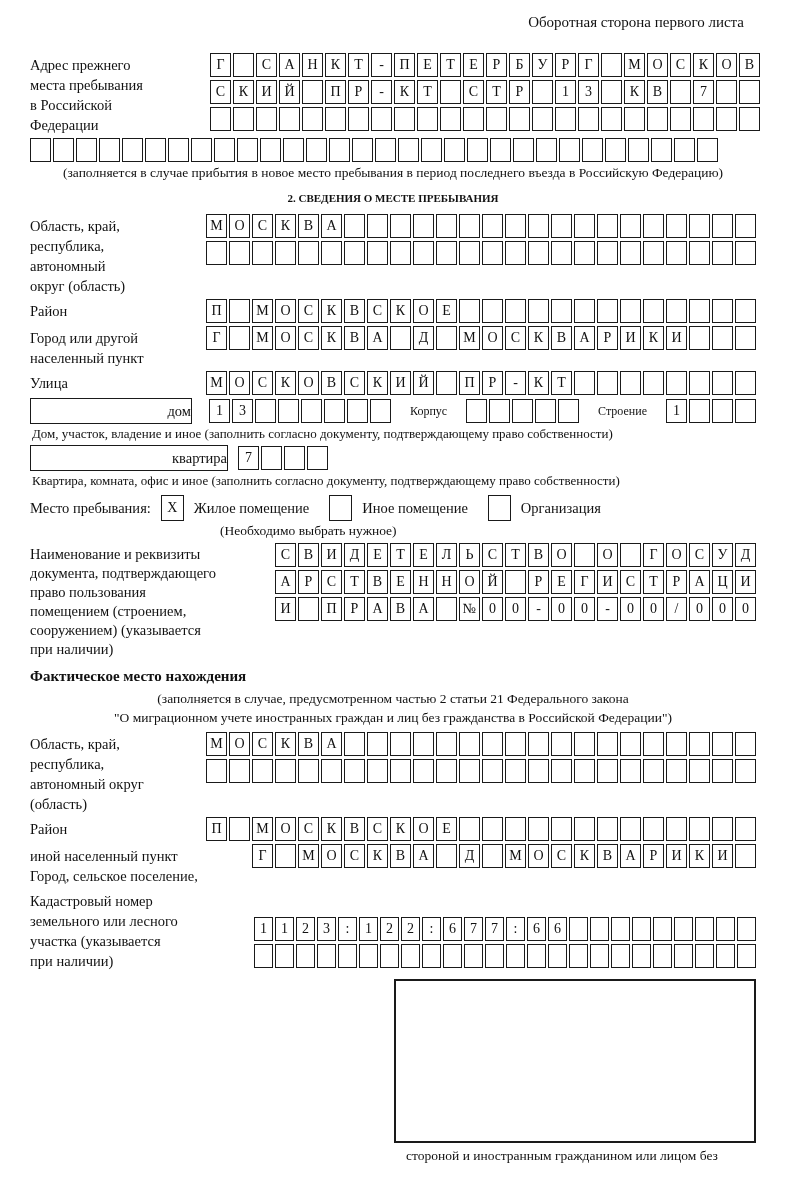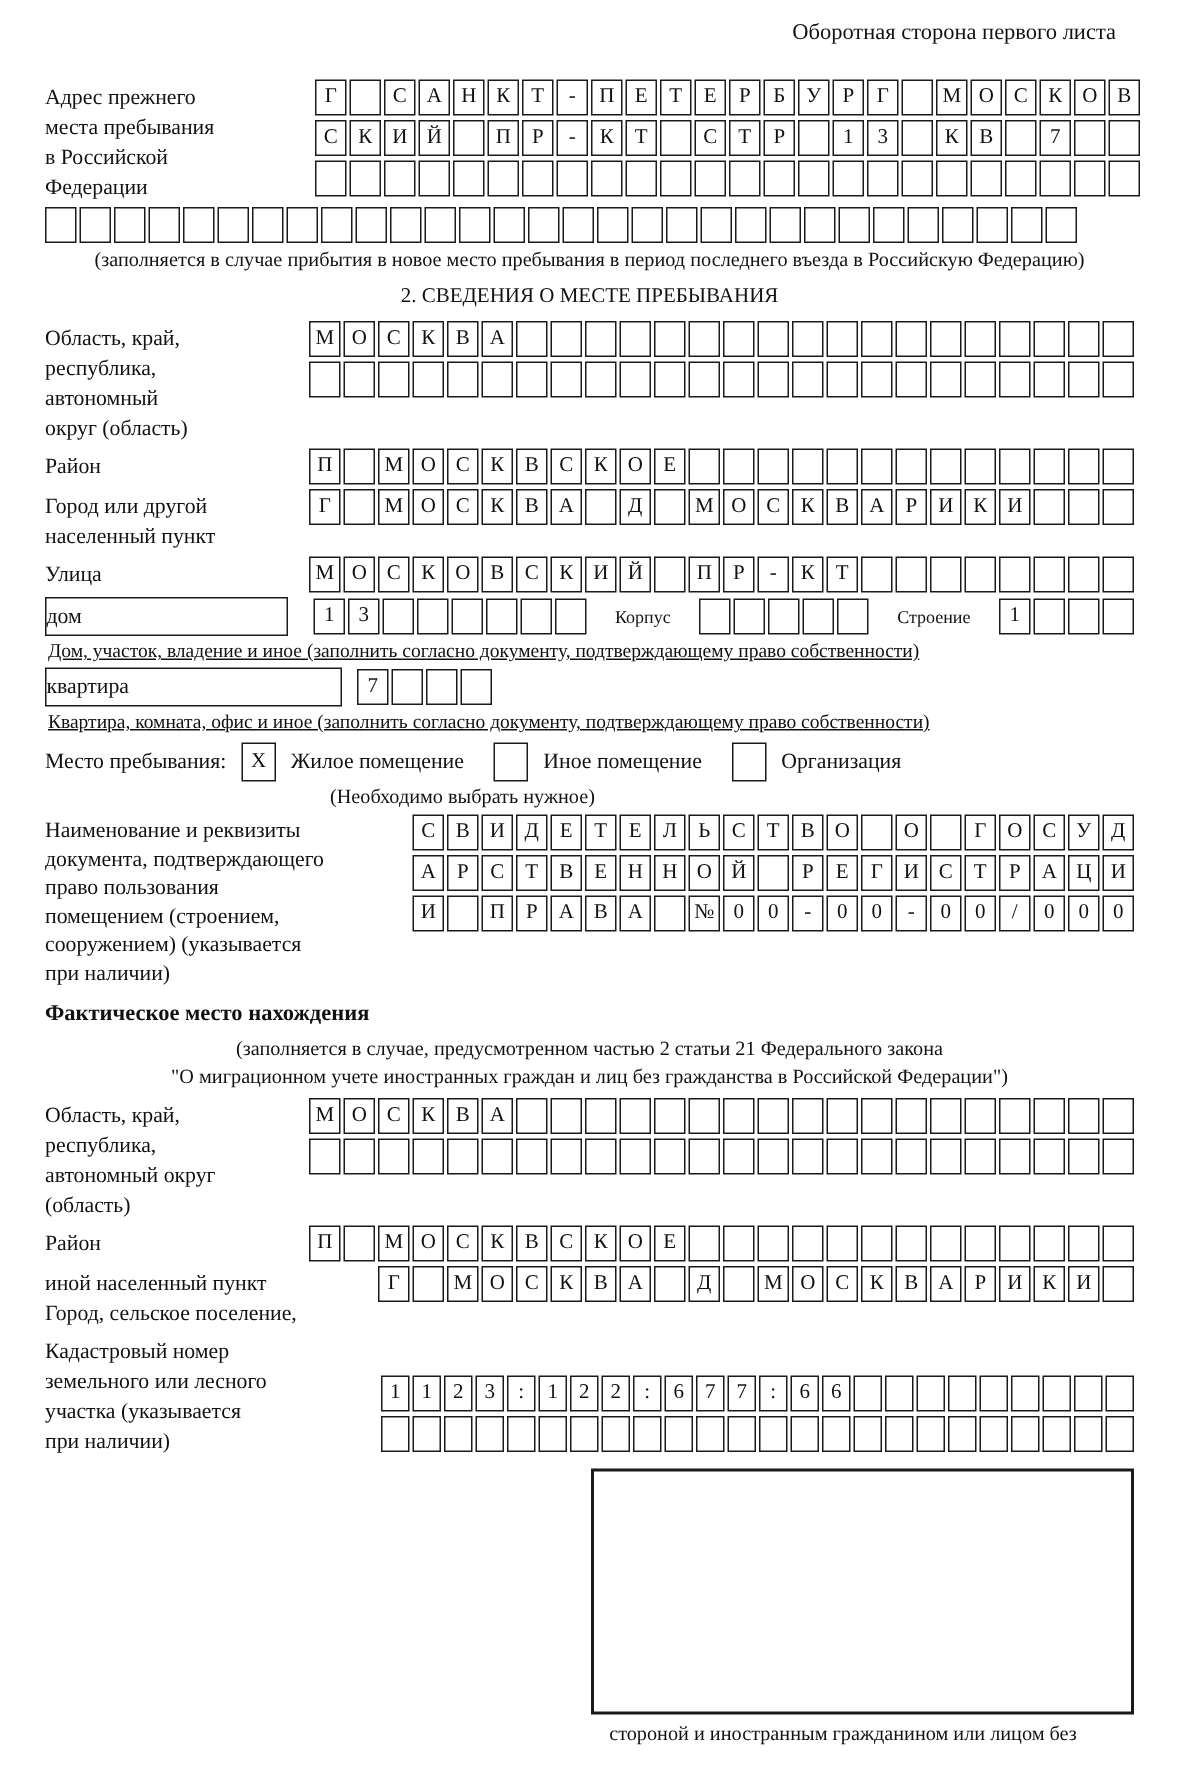--- a/index.html
+++ b/index.html
@@ -16,26 +16,26 @@
   .lab.wide{flex:0 0 210px;line-height:19px;}
   .cellzone{flex:1;display:flex;flex-direction:column;row-gap:3px;}
   .cells{display:flex;justify-content:flex-end;column-gap:2px;}
   .cells.leftal{justify-content:flex-start;}
   .cell{
     flex:none;width:19px;height:22px;border:1.5px solid #1a1a1a;
     font-size:14px;line-height:22px;text-align:center;background:#fff;
   }
   .cells.narrow .cell{width:17px;}
   .note{font-size:13.5px;text-align:center;margin:2px 0 0 0;line-height:17px;}
-  .h2{font-size:14px;font-weight:normal;text-align:center;margin:7px 0 6px 0;line-height:20px;}
+  .h2{font-size:11px;font-weight:bold;text-align:center;margin:7px 0 6px 0;line-height:20px;}
   .h3{font-size:15px;font-weight:bold;text-align:left;margin:8px 0 4px 0;line-height:19px;}
-  .caption{font-size:13px;line-height:16px;margin:1px 0 3px 2px;text-decoration:underline;}
+  .caption{font-size:13px;line-height:16px;margin:1px 0 3px 2px;}
   
   .houserow{display:flex;align-items:center;justify-content:space-between;margin:1px 0 2px 0;}
-  .bigbox{flex:none;border:1.5px solid #1a1a1a;height:24px;line-height:24px;text-align:left;font-size:14.5px;background:#fff;}
+  .bigbox{flex:none;border:1.5px solid #1a1a1a;height:24px;line-height:24px;text-align:right;font-size:14.5px;background:#fff;}
   .bigbox.dom{width:160px;}
   .bigbox.kv{width:196px;}
   .aptrow{display:flex;align-items:center;column-gap:10px;margin:1px 0 2px 0;}
   .inline-lab{font-size:12px;white-space:nowrap;padding:0 2px;}
   
   .stayrow{display:flex;align-items:center;column-gap:10px;margin:6px 0 2px 0;font-size:14.5px;}
   .chk{flex:none;width:21px;height:24px;border:1.5px solid #1a1a1a;text-align:center;line-height:24px;font-size:14px;background:#fff;}
   .chk.gap{margin-left:10px;}
   .staynote{font-size:13.5px;margin:0 0 4px 190px;}
   

